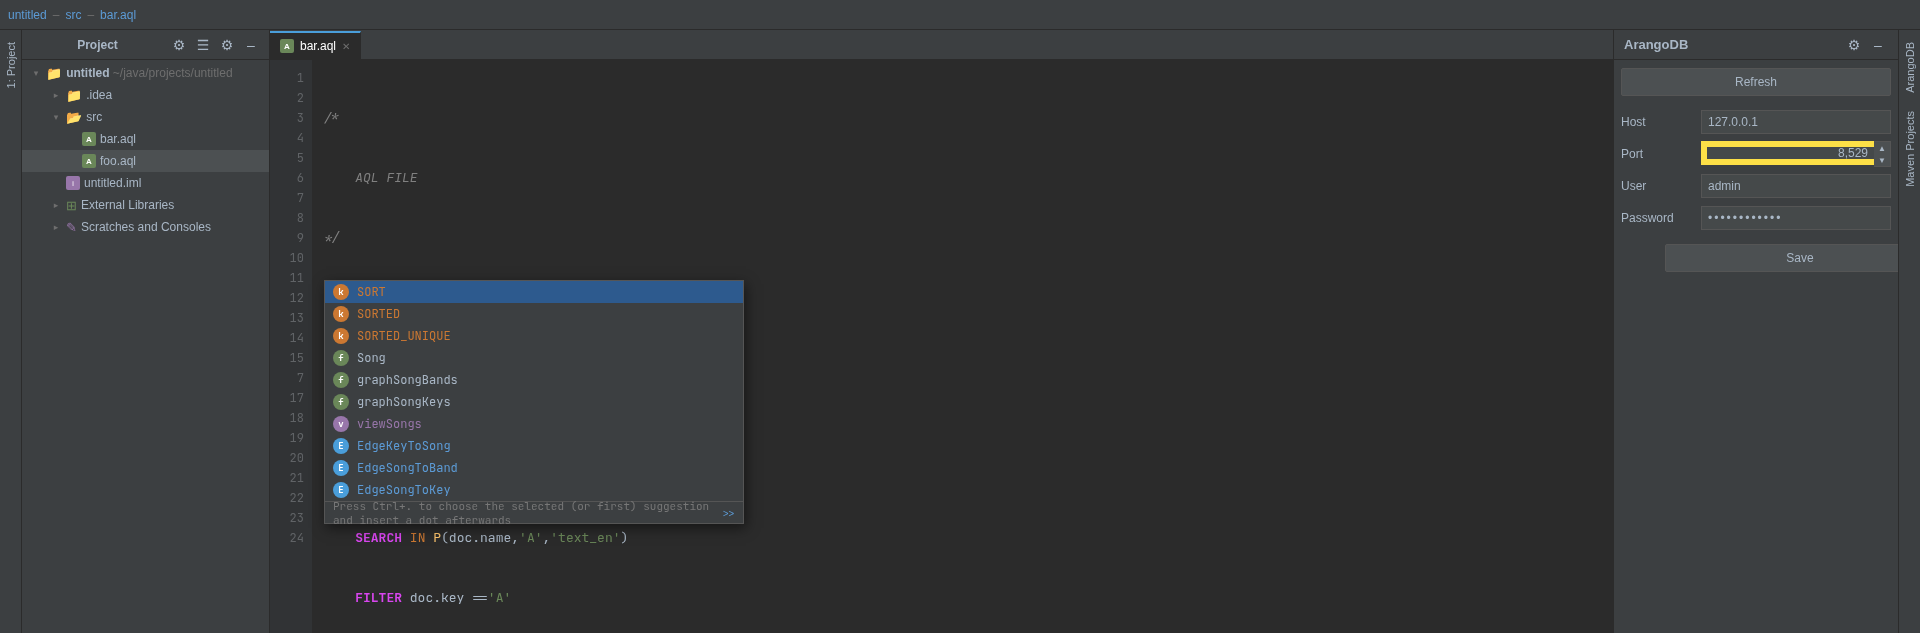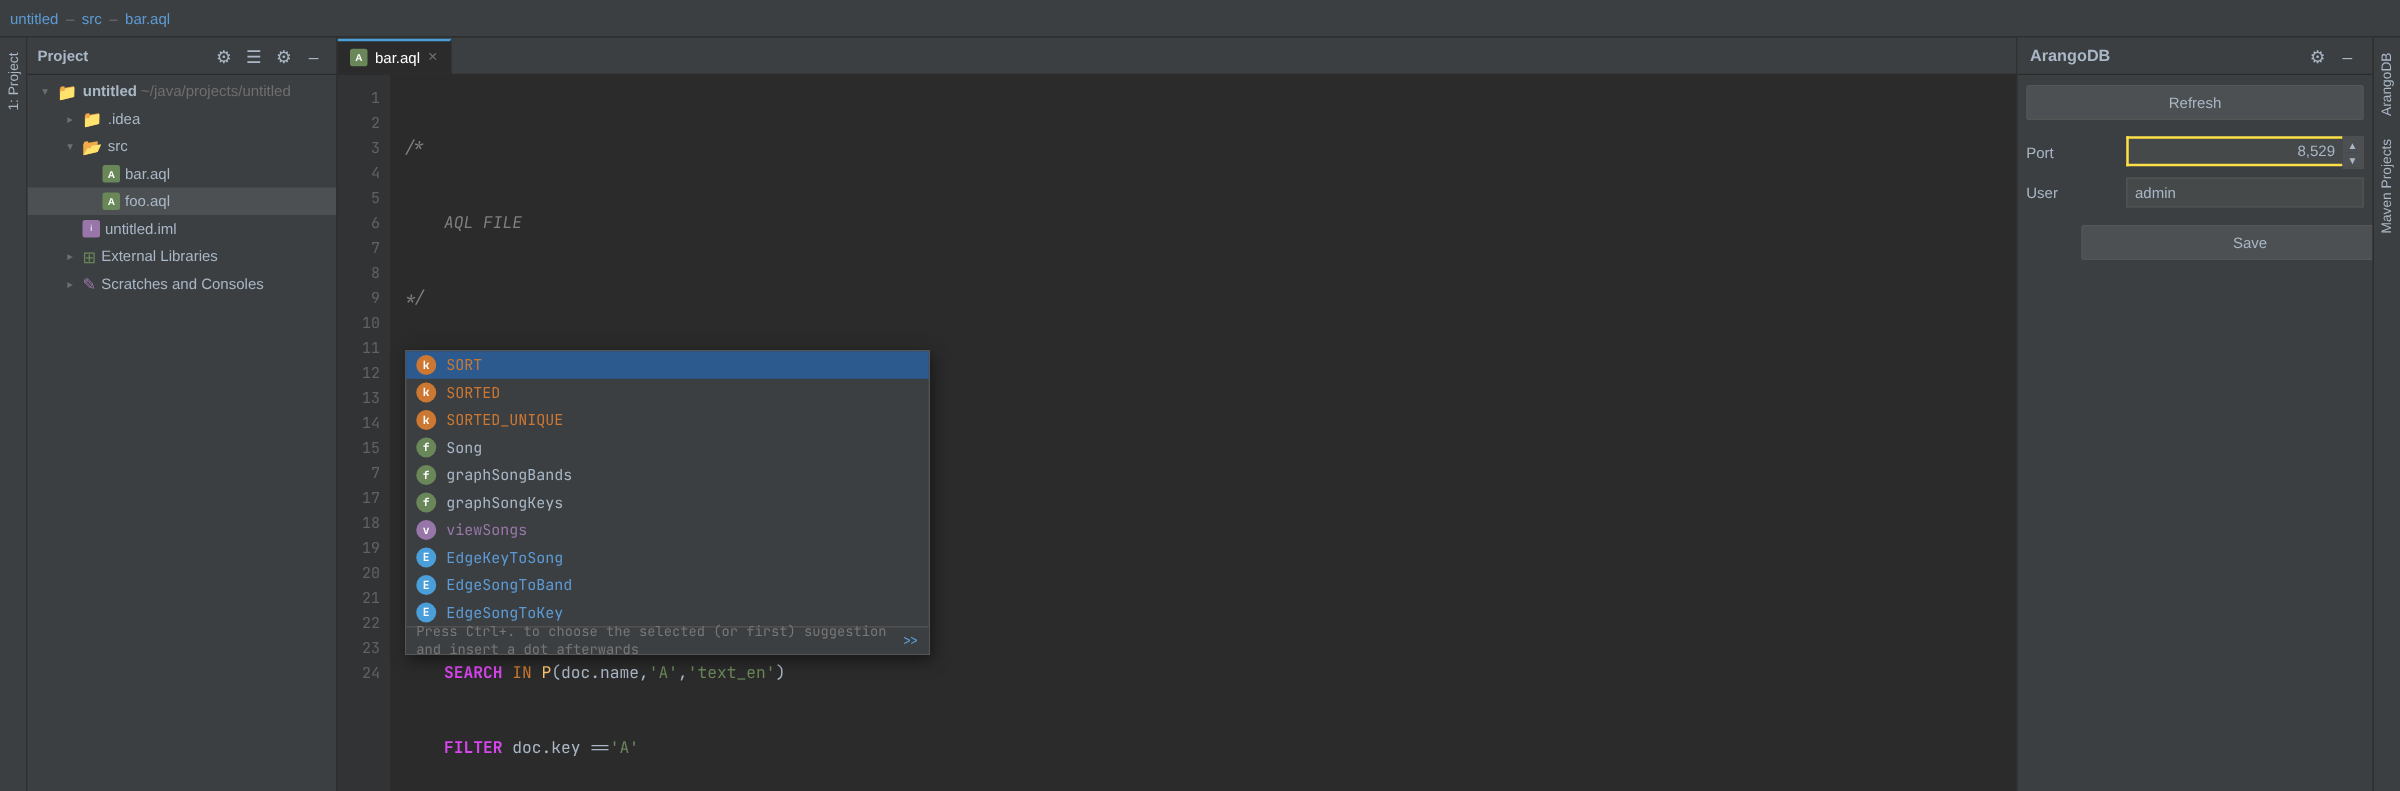--- a/index.html
+++ b/index.html
@@ -60,20 +60,21 @@
       padding: 0 8px;
       gap: 4px;
       border-bottom: 1px solid #2b2b2b;
     }
 
     .sidebar-title {
       color: #a9b7c6;
       font-size: 12px;
       font-weight: bold;
       flex: 1;
+      text-align: center;
     }
 
     .icon-btn {
       width: 20px;
       height: 20px;
       display: flex;
       align-items: center;
       justify-content: center;
       cursor: pointer;
       color: #a9b7c6;
@@ -365,21 +366,21 @@
       color: #a9b7c6;
       padding: 0 6px;
       font-size: 12px;
       outline: none;
     }
 
     .field-input-num {
       flex: 1;
       height: 24px;
       background: #45494a;
-      border: 2px solid #fde047;
+      border: 6px solid #fde047;
       color: #a9b7c6;
       padding: 0 6px;
       font-size: 12px;
       outline: none;
       text-align: right;
     }
 
     .field-password {
       flex: 1;
       height: 24px;
@@ -666,40 +667,48 @@
       <span class="right-panel-title">ArangoDB</span>
       <div class="right-panel-icons">
         <div class="icon-btn">⚙</div>
         <div class="icon-btn">–</div>
       </div>
     </div>
     <div class="panel-content">
       <button class="refresh-btn">Refresh</button>
 
       
+      <div class="field-row">
+        <span class="field-label">Host</span>
+        <input type="text" class="field-input" value="127.0.0.1" style="">
+      </div>
 
       
       <div class="field-row">
         <span class="field-label">Port</span>
         <div class="port-container">
           <input type="text" class="field-input-num" value="8,529" style="border-right: none;">
           <div class="spin-btns">
             <button class="spin-btn">▲</button>
             <button class="spin-btn">▼</button>
           </div>
         </div>
       </div>
 
       
       <div class="field-row">
         <span class="field-label">User</span>
         <input type="text" class="field-input" value="admin" style="">
       </div>
 
       
+      <div class="field-row">
+        <span class="field-label">Password</span>
+        <input type="password" class="field-password" value="password1234" style="">
+      </div>
 
       
 
       <button class="save-btn">Save</button>
     </div>
   </div>
 
   <div class="vertical-label-right">
     <div class="v-tab">ArangoDB</div>
     <div class="v-tab">Maven Projects</div>

